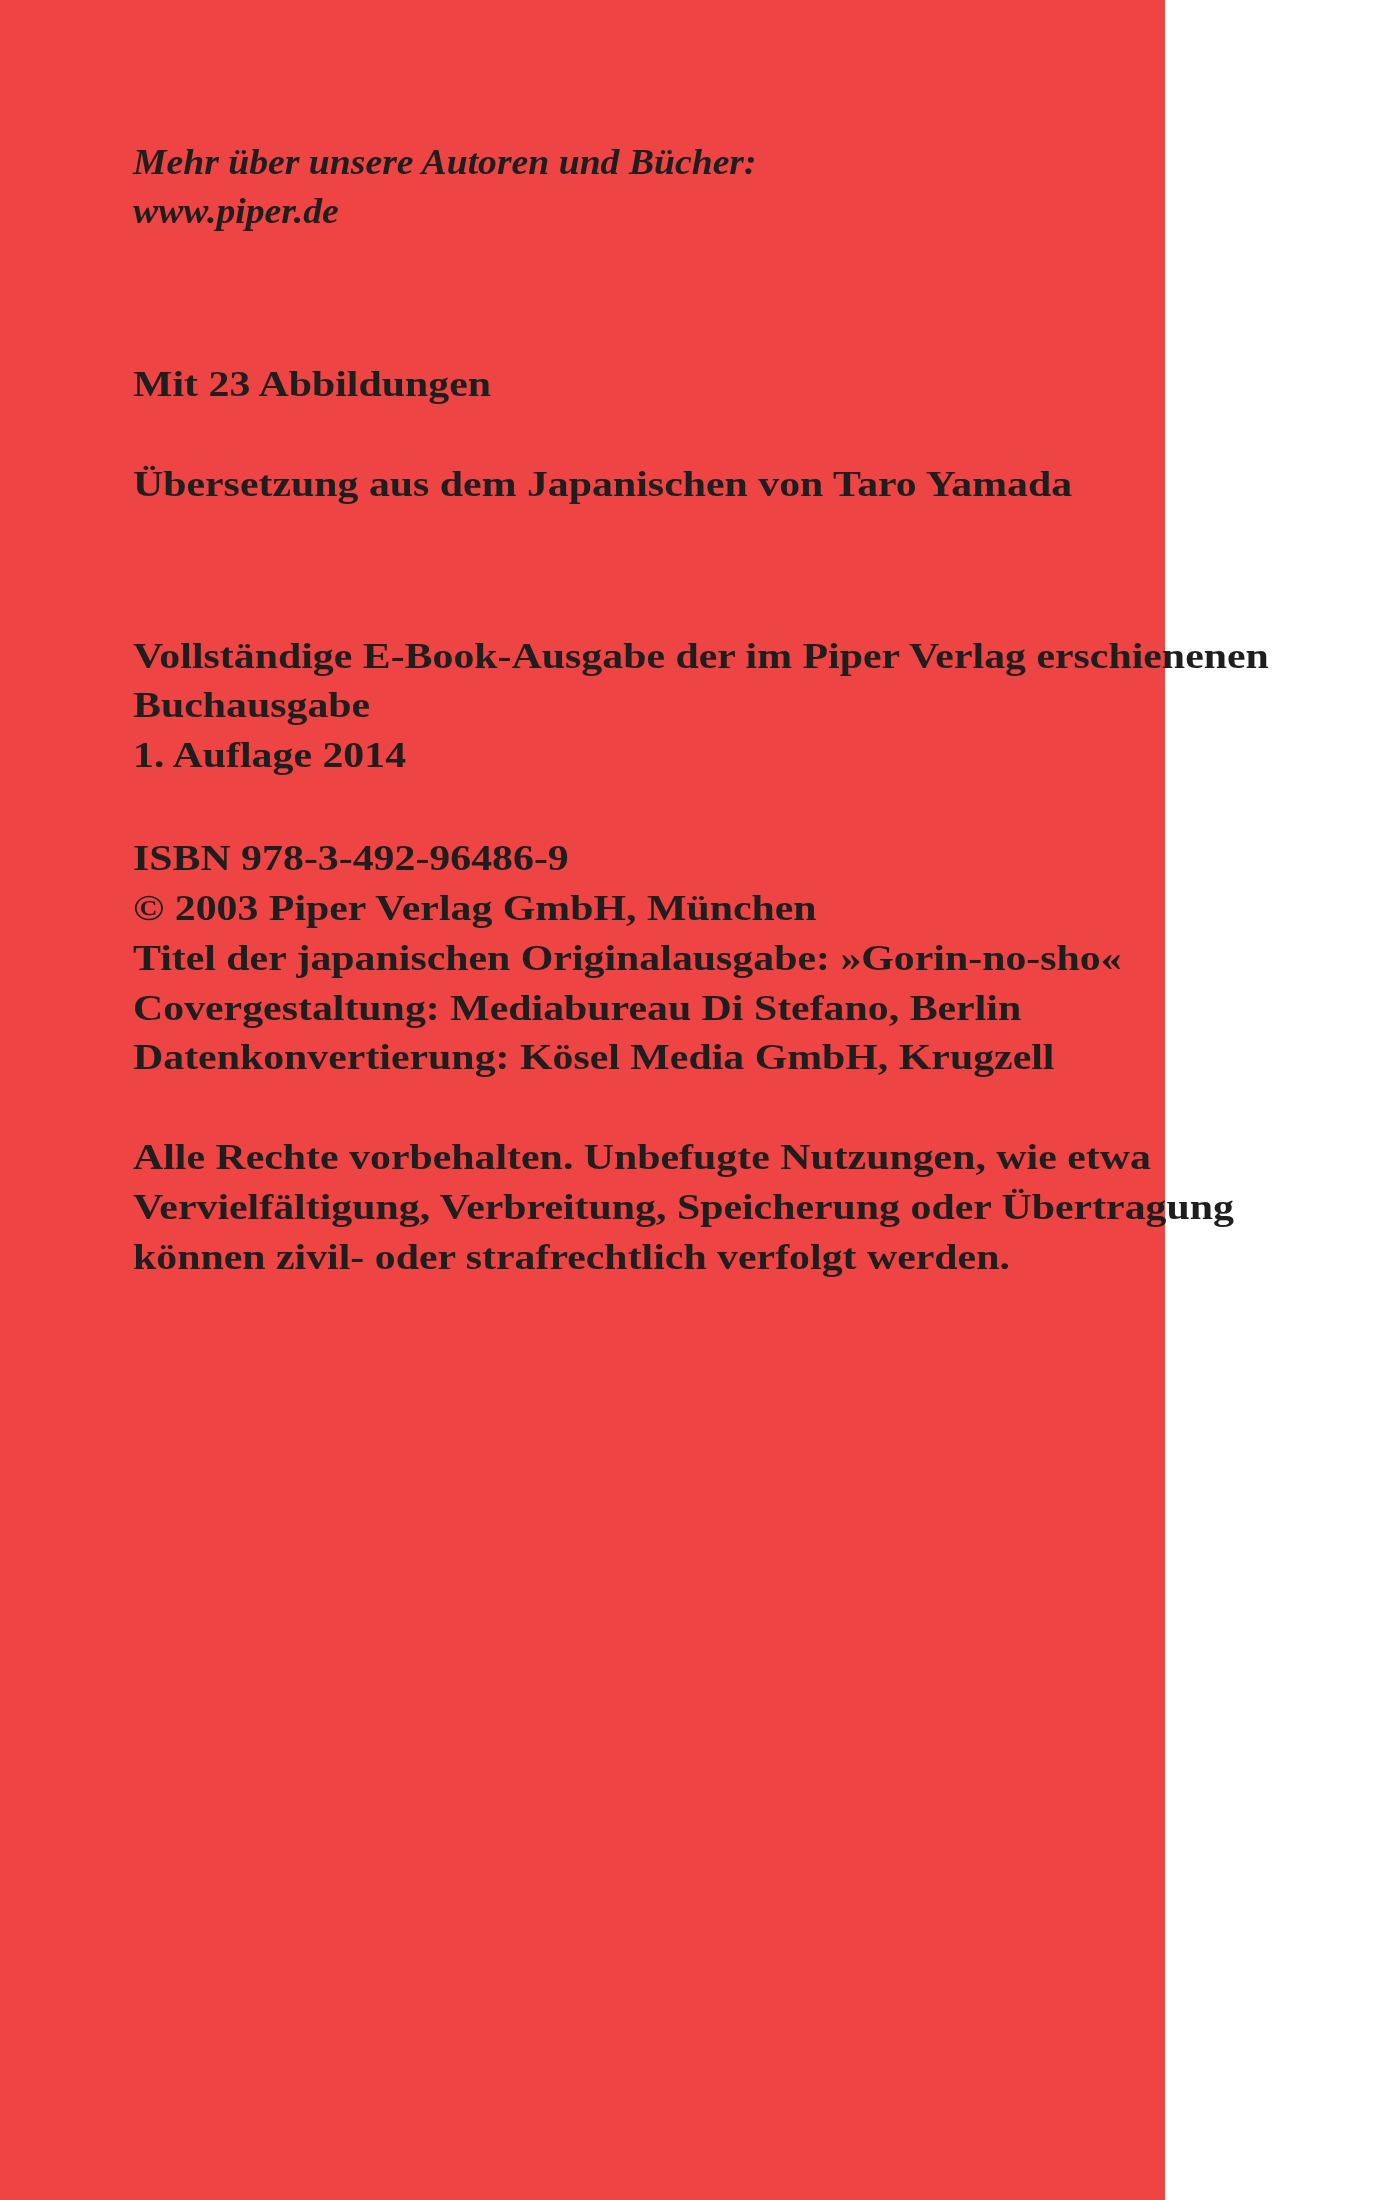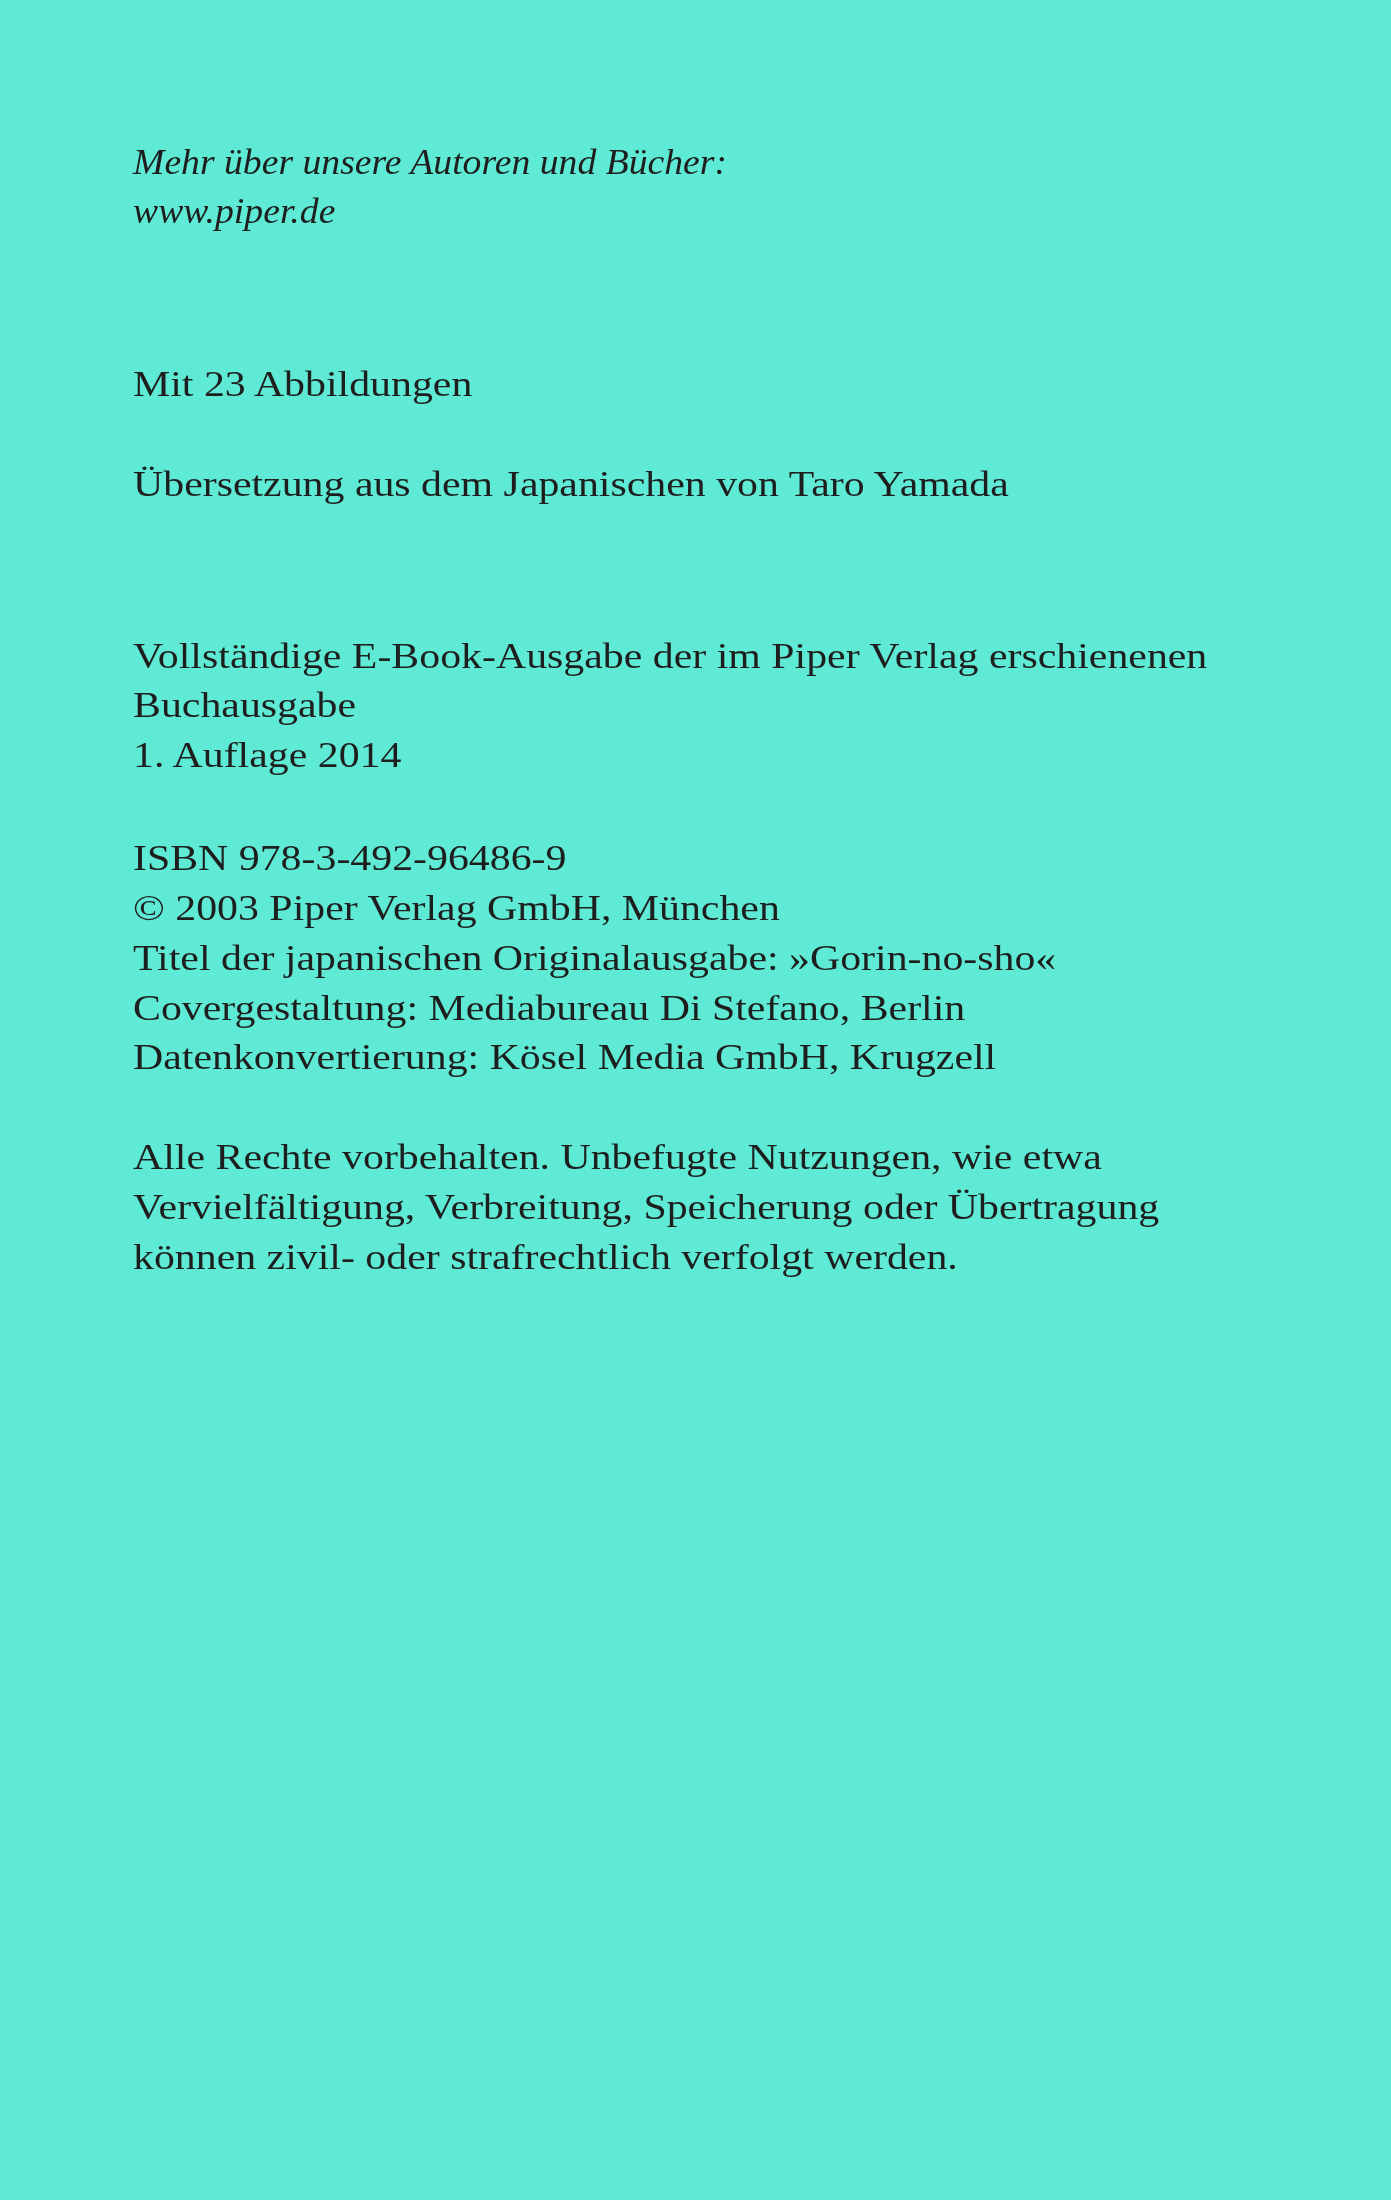--- a/index.html
+++ b/index.html
@@ -9,23 +9,24 @@
     }
     body {
       width: 1391px;
       height: 2200px;
       position: relative;
       overflow: hidden;
     }
     .page {
       position: absolute;
       left: 0; top: 0;
-      width: 1391px;
+      width: 1165px;
       height: 2200px;
-      background: #5eead4;
+      background: #ef4444;
+      font-weight: bold;
     }
     .line {
       position: absolute;
       left: 133px;
       font-family: "Liberation Serif", "DejaVu Serif", serif;
       font-size: 36px;
       line-height: 36px;
       color: #1e1e1e;
       white-space: nowrap;
       transform-origin: 0 0;

